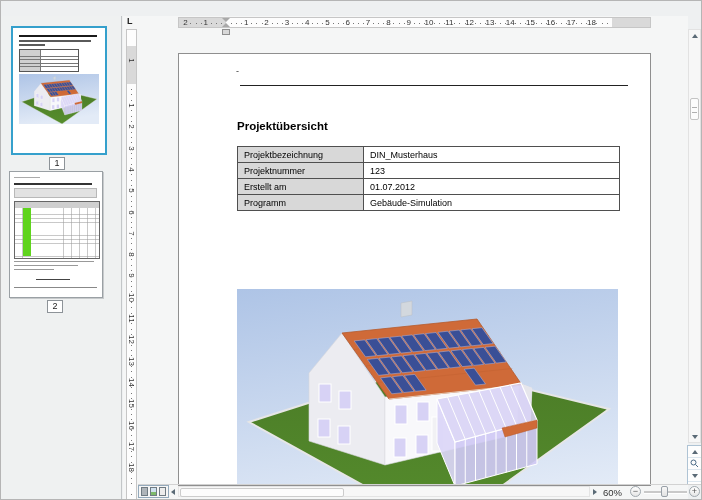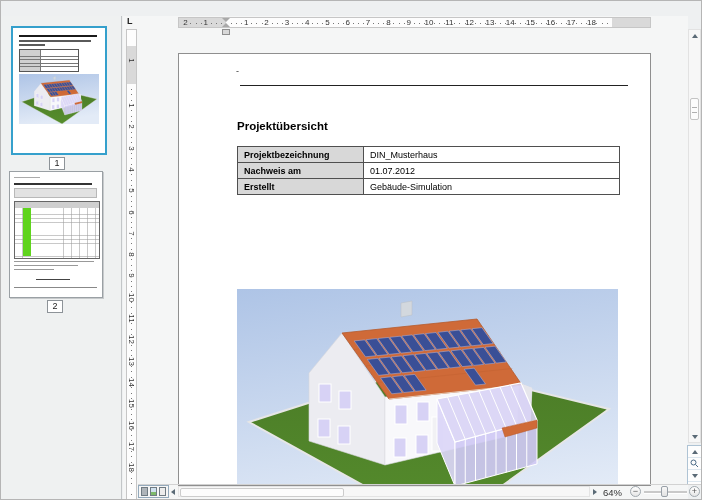--- a/index.html
+++ b/index.html
@@ -59,21 +59,21 @@
   .vnum{position:absolute;left:0;width:9px;text-align:center;font-size:8px;line-height:9px;color:#333;transform:rotate(90deg);}
 
   
   .page{position:absolute;left:55px;top:37px;width:471px;height:431px;background:#fff;border:1px solid #8f8f8f;overflow:hidden;}
   .pdash{position:absolute;left:57px;top:12px;font-size:9px;color:#333;}
   .hrule{position:absolute;left:61px;top:31px;width:388px;height:1px;background:#222;}
   .dtitle{position:absolute;left:50px;top:41px;width:371px;text-align:center;font-size:13px;font-weight:bold;color:#000;}
   .dheading{position:absolute;left:58px;top:66px;font-size:11.5px;font-weight:bold;color:#000;}
   #project-table{position:absolute;left:58px;top:92px;width:383px;border-collapse:collapse;table-layout:fixed;}
   #project-table td{border:1px solid #4f4f4f;height:15px;font-size:9px;padding:0 0 0 6px;color:#000;overflow:hidden;white-space:nowrap;}
-  #project-table td.tl{width:119px;background:var(--table_label_bg);font-weight:bold;margin-left:41px;}
+  #project-table td.tl{width:119px;background:var(--table_label_bg);font-weight:normal;margin-left:41px;}
   .house-main{position:absolute;left:58px;top:235px;width:381px;height:240px;}
 
   
   .vscroll{position:absolute;left:687px;top:28px;width:13px;height:414px;background:#f7f7f7;border:1px solid #e2e2e2;box-sizing:border-box;}
   .vs-up,.vs-down{position:absolute;left:0;width:11px;height:11px;display:flex;align-items:center;justify-content:center;}
   .vs-up{top:0;} .vs-down{bottom:0;}
   .vs-thumb{position:absolute;left:1px;top:68px;width:9px;height:22px;background:#fcfcfc;border:1px solid #c4c4c4;border-radius:2px;box-sizing:border-box;}
   .vs-thumb:after{content:"";position:absolute;left:1px;top:8px;width:5px;height:4px;border-top:1px solid #b0b0b0;border-bottom:1px solid #b0b0b0;}
   .browse{position:absolute;left:686px;top:444px;width:15px;height:40px;background:#fdfdfd;border:1px solid #aec3d4;box-sizing:border-box;}
   .br-btn{width:13px;height:12px;display:flex;align-items:center;justify-content:center;border-bottom:1px solid #dce6ee;box-sizing:border-box;}
@@ -406,25 +406,29 @@
       <span class="pdash">-</span>
       <div class="hrule"></div>
       <div class="dheading">Projektübersicht</div>
       <table id="project-table">
           <tbody>
             <tr>
               <td class="tl">Projektbezeichnung</td>
               <td class="tv">DIN_Musterhaus</td>
             </tr>
             <tr>
-              <td class="tl">Nachweis am</td>
+              <td class="tl">Projektnummer</td>
+              <td class="tv">123</td>
+            </tr>
+            <tr>
+              <td class="tl">Erstellt am</td>
               <td class="tv">01.07.2012</td>
             </tr>
             <tr>
-              <td class="tl">Erstellt</td>
+              <td class="tl">Programm</td>
               <td class="tv">Gebäude-Simulation</td>
             </tr>
           </tbody>
         </table>
       <svg class="house-main" viewBox="0 0 381 240">
           <use href="#houseArt"></use>
         </svg>
     </div>
   </div>
 
@@ -460,19 +464,19 @@
   </div>
   <div class="sb-arrow sb-left">
       <i class="tri-l"></i>
     </div>
   <div class="htrack">
     <div class="hthumb"></div>
   </div>
   <div class="sb-arrow sb-right">
       <i class="tri-r"></i>
     </div>
-  <span class="zoomlabel">64%</span>
+  <span class="zoomlabel">60%</span>
   <div class="zbtn zminus">−</div>
   <div class="ztrack"></div>
   <div class="zthumb"></div>
   <div class="zbtn zplus">+</div>
 
 </div>
 
 </body></html>

